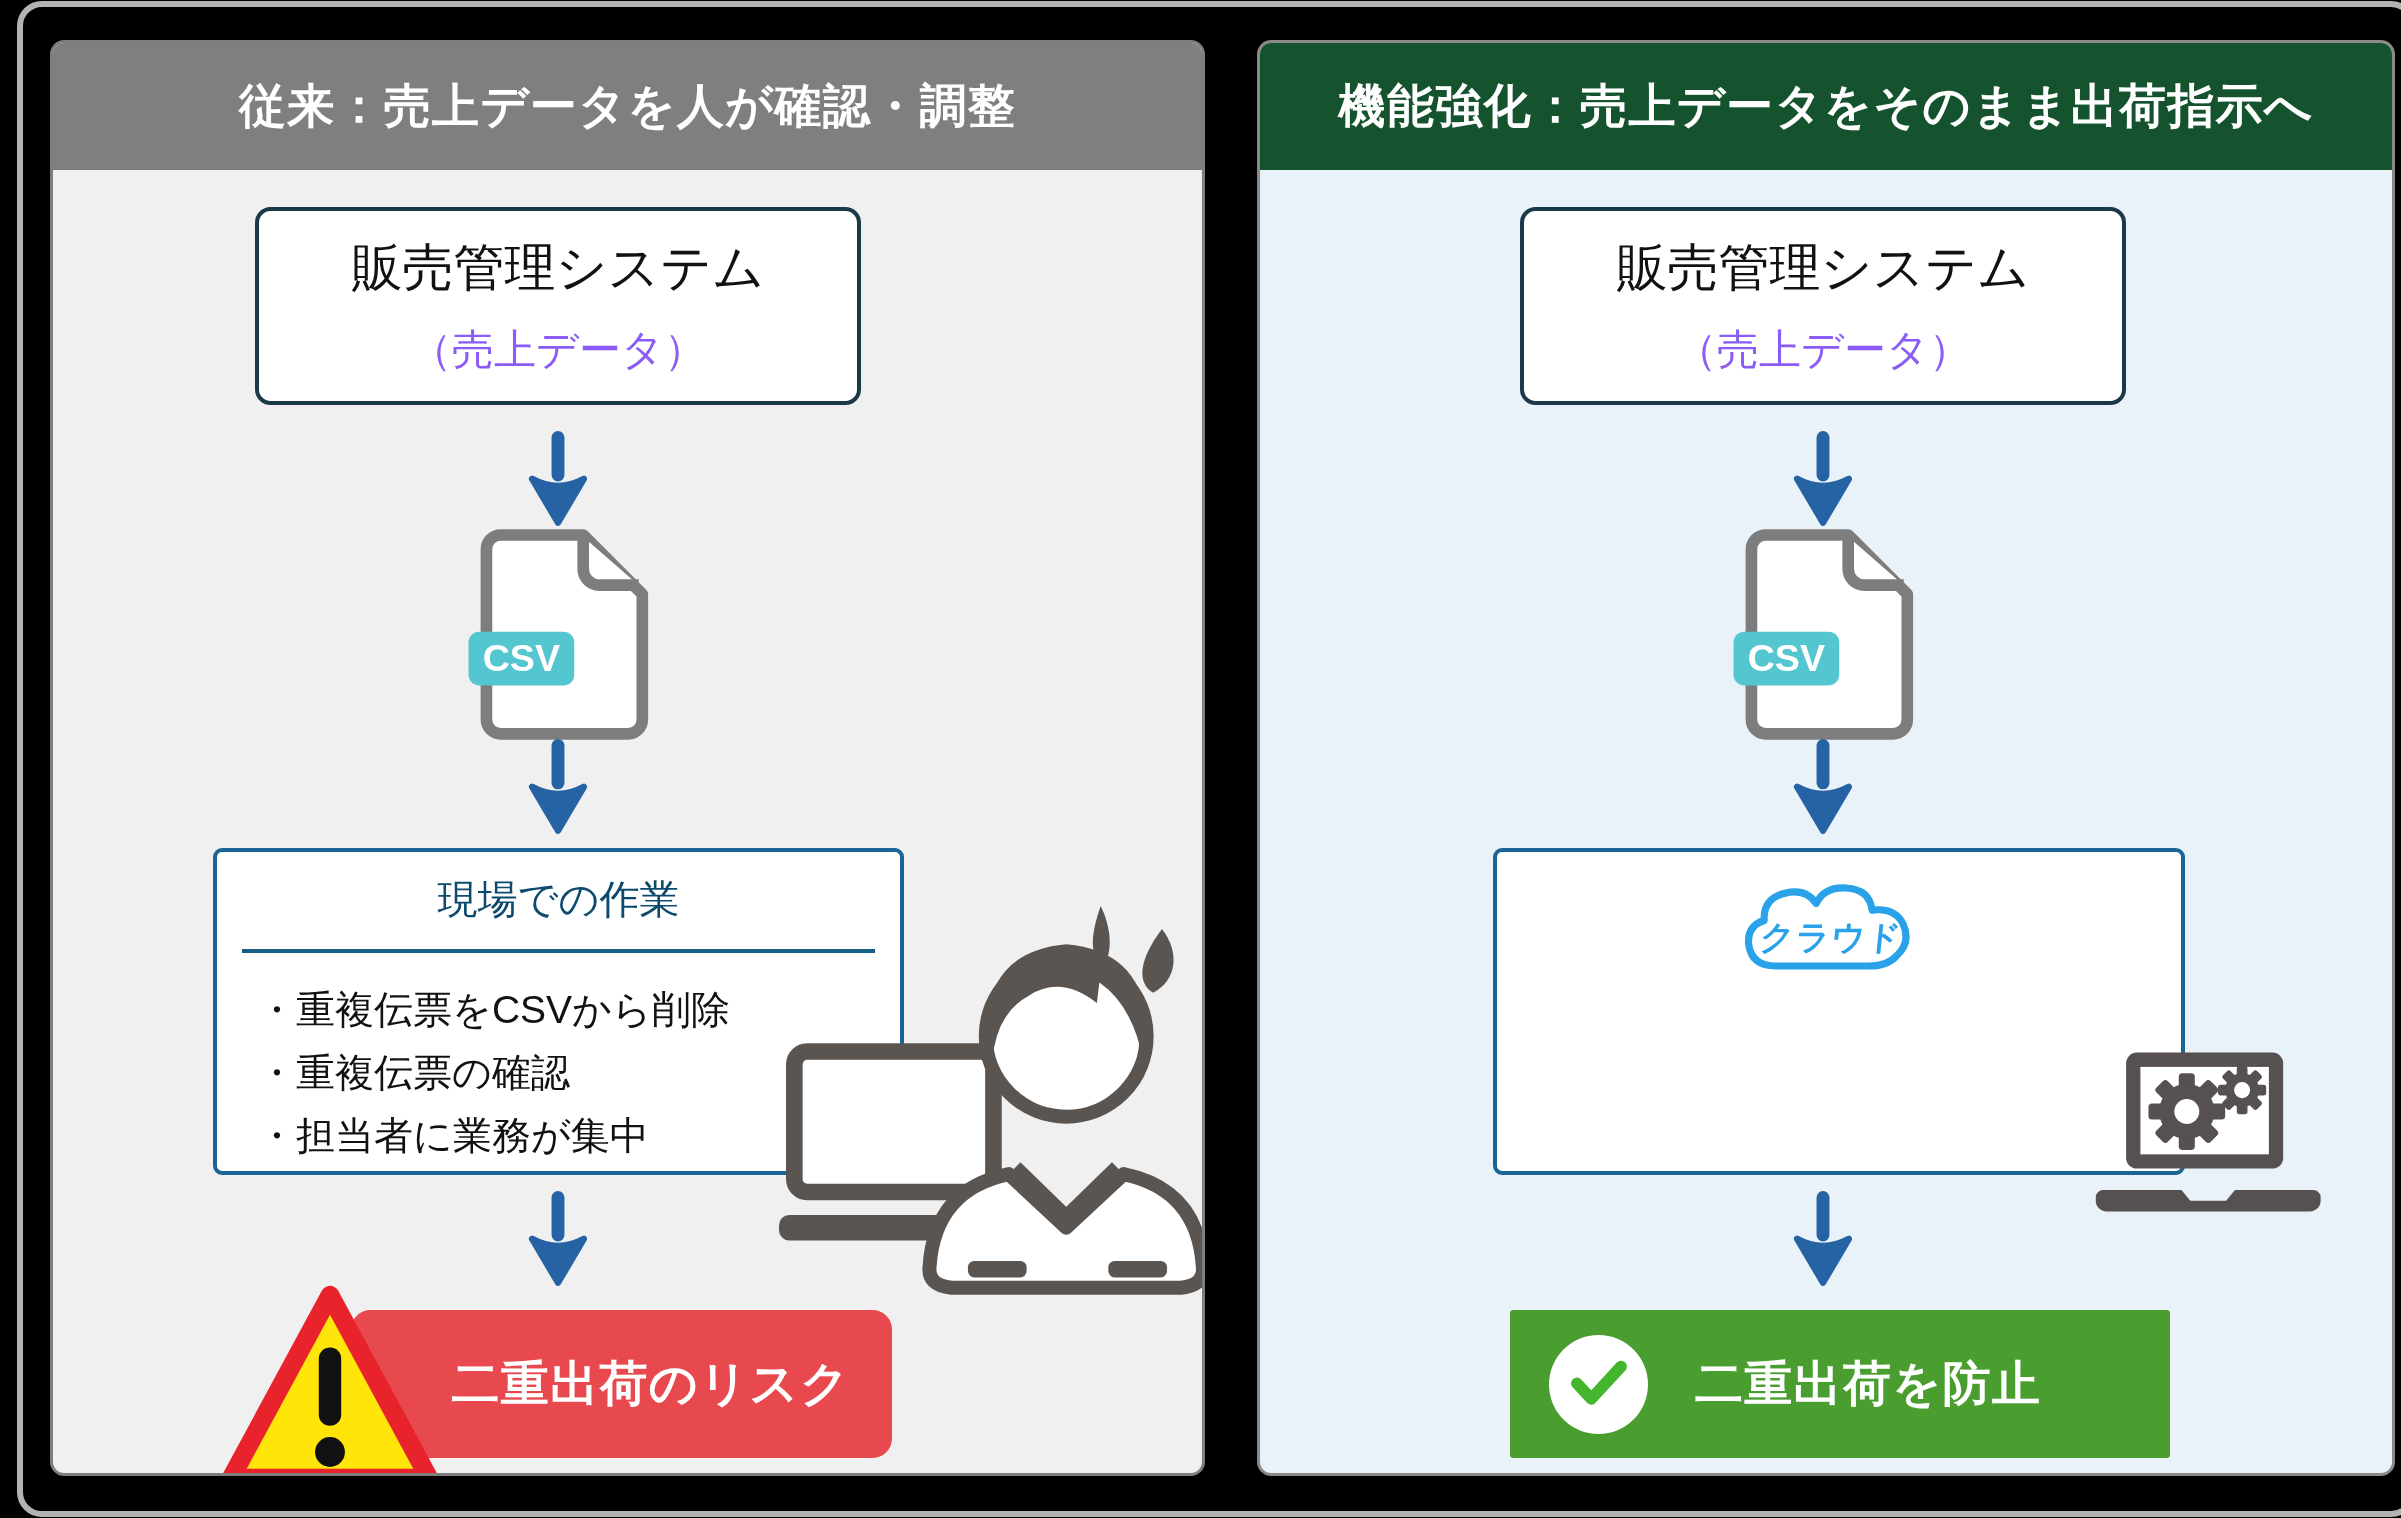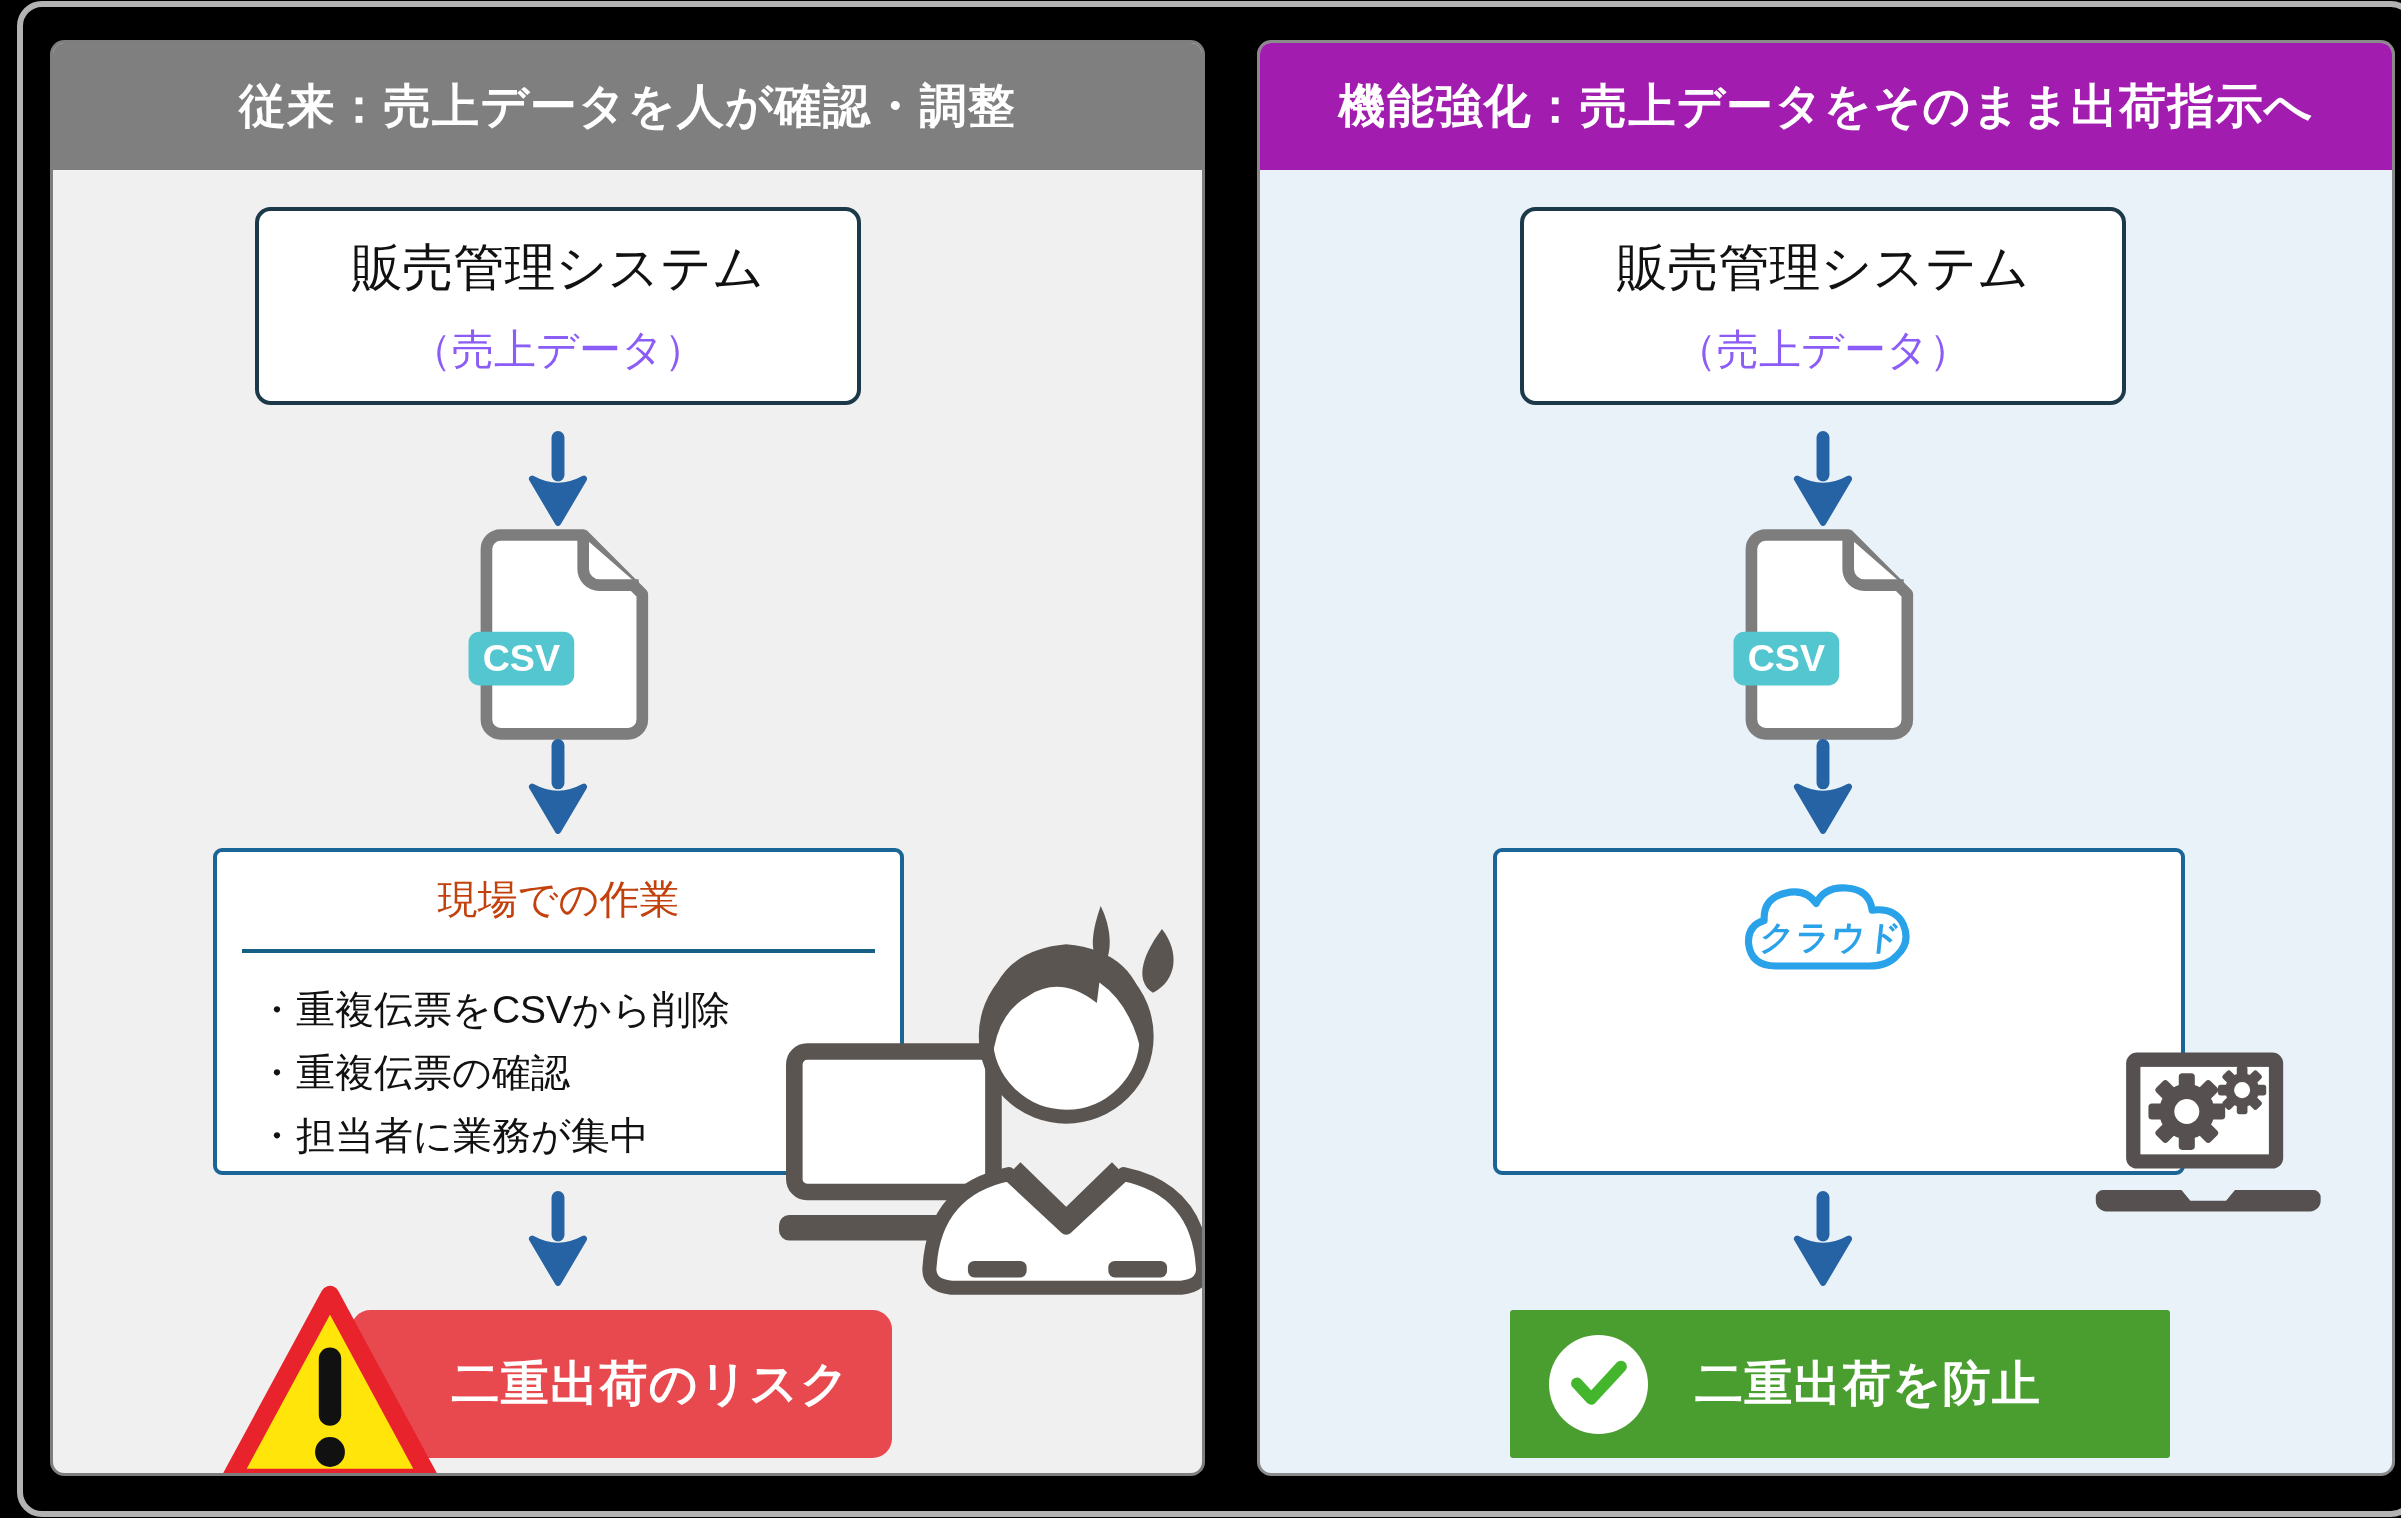--- a/index.html
+++ b/index.html
@@ -23,21 +23,21 @@
     position:absolute;top:40px;height:1436px;
     border-radius:14.3px;overflow:hidden;
   }
   .panel.before{left:34px;width:1155px;background:#f0f0f0;border:3.9px solid #7e7e7e;}
   .panel.after{left:1241px;width:1138px;background:#e9f2f9;border:3.9px solid #8a8a8a;}
   .panel-header{
     height:127px;display:flex;align-items:center;justify-content:center;
     color:#fff;font-size:47px;font-weight:700;letter-spacing:1.3px;
   }
   .before .panel-header{background:#7f7f7f;}
-  .after .panel-header{background:#a21caf;}
+  .after .panel-header{background:#14532d;}
   
   .source-box{
     position:absolute;top:164px;width:606px;height:198px;
     background:#fff;border:4.6px solid #1c3949;border-radius:15.6px;
     display:flex;flex-direction:column;align-items:center;justify-content:center;gap:19.5px;
   }
   .before .source-box{left:202px;}
   .after .source-box{left:260px;}
   .source-line1{font-size:51px;font-weight:500;color:#111;}
   .source-line2{font-size:42px;font-weight:500;color:#8b5cf6;}
@@ -50,21 +50,21 @@
   .arrow-3{top:1145px;}
   
   .csv-icon{position:absolute;top:483px;width:202px;height:215px;}
   .before .csv-icon{left:405px;}
   .after .csv-icon{left:463px;}
   
   .work-box{
     position:absolute;left:160px;top:805px;width:691px;height:327px;
     background:#fff;border:4.6px solid #1b6596;border-radius:9px;
   }
-  .work-title{margin-top:19.5px;text-align:center;font-size:40px;font-weight:500;color:#c2410c;}
+  .work-title{margin-top:19.5px;text-align:center;font-size:40px;font-weight:500;color:#0c4a6e;}
   .work-divider{height:4.6px;background:#175f85;margin:22px 25px 25px 25px;}
   .bullet-list{list-style:none;margin:0;padding:0 26px 0 40px;}
   .work-box .bullet-list li{font-size:39px;line-height:1.62;font-weight:500;color:#111;}
   .solution-box{
     position:absolute;left:233px;top:805px;width:692px;height:327px;
     background:#fff;border:4.6px solid #1b6596;border-radius:9px;
   }
   .solution-box .bullet-list{margin-top:29px;padding-left:43px;}
   .solution-box .bullet-list li{font-size:40px;line-height:1.6;font-weight:500;color:#111;}
   

